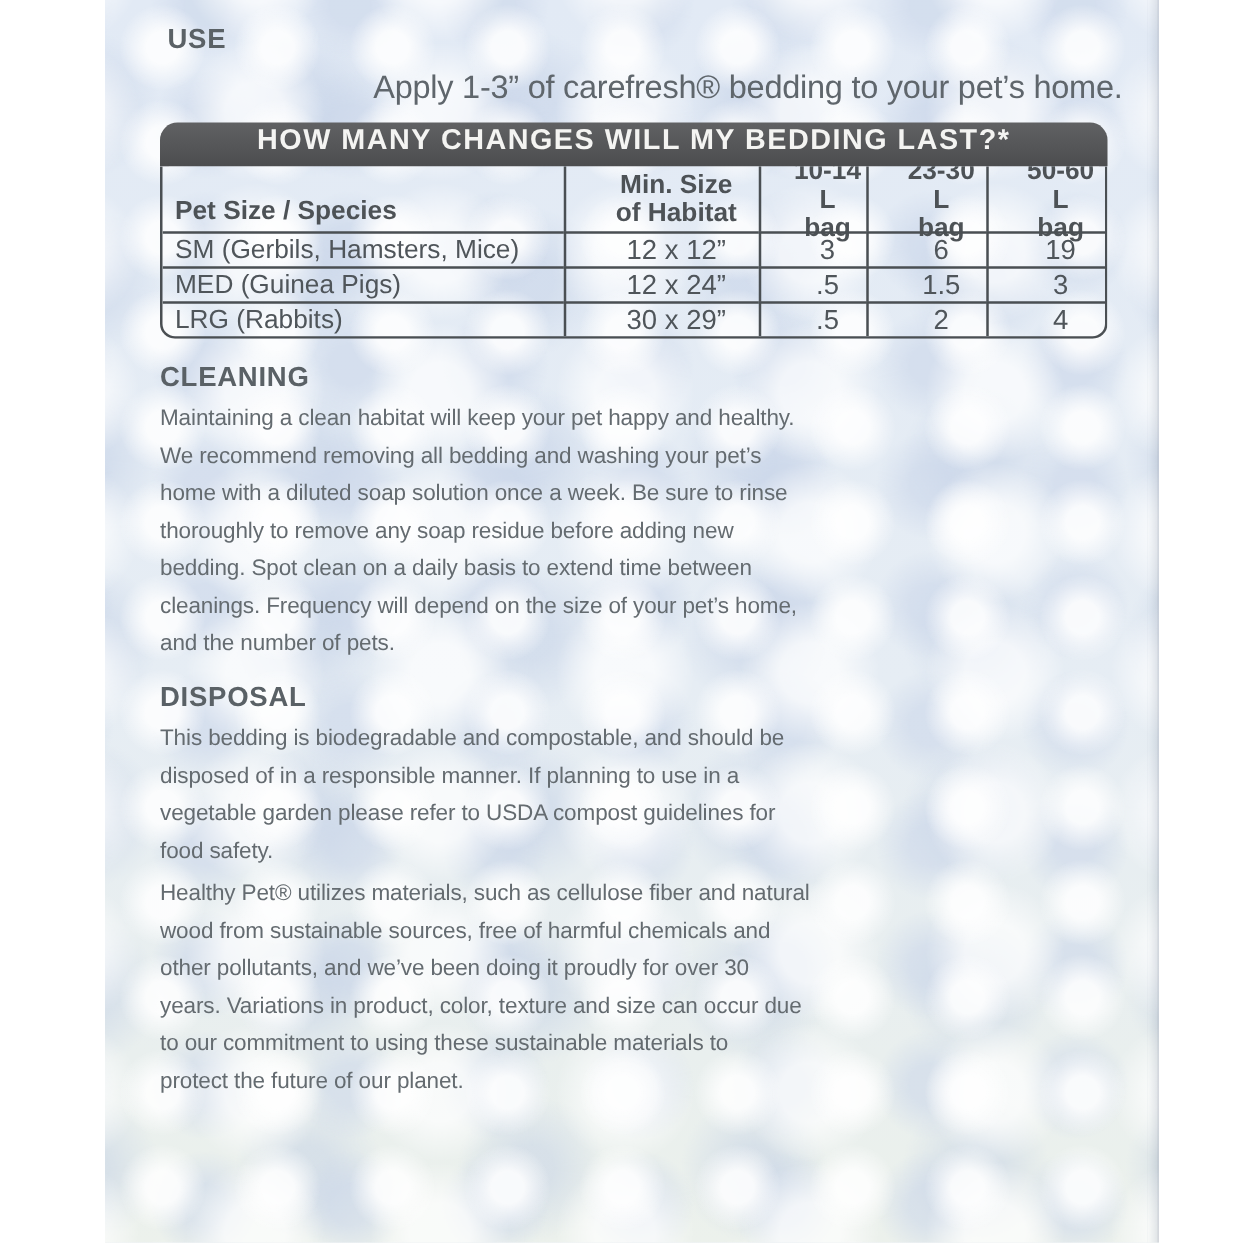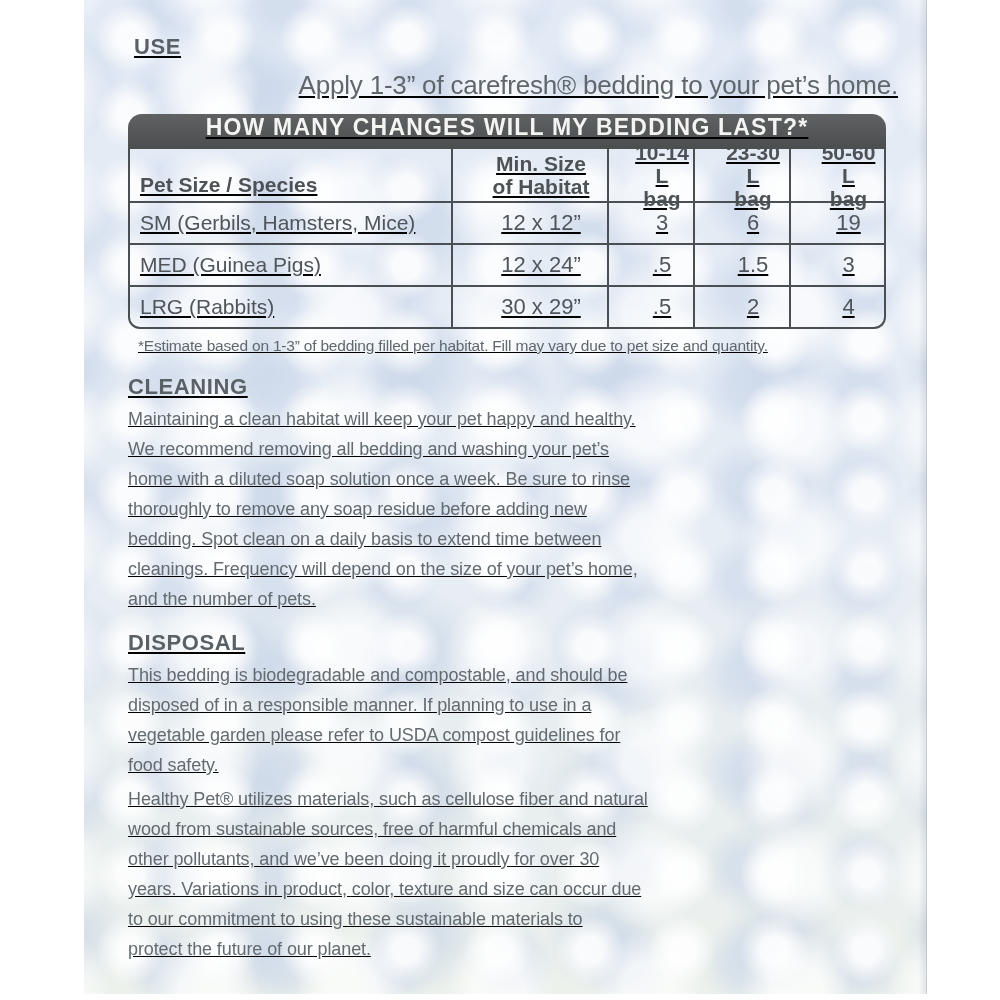--- a/index.html
+++ b/index.html
@@ -18,21 +18,21 @@
       linear-gradient(180deg,#e2eaf5 0%,#e6edf4 55%,#e9efee 85%,#ecf1ec 100%);
     background-size:92px 76px,148px 112px,116px 96px,178px 142px,100% 100%;
     background-position:0 0,46px 34px,22px 52px,74px 12px,0 0;
   }
   .bag::after{
     content:"";position:absolute;top:0;right:0;width:8px;height:100%;
     background:linear-gradient(90deg,rgba(140,152,170,0) 0%,rgba(140,152,170,0.22) 100%);
     border-right:1px solid rgba(122,132,148,0.35);
   }
 
-  .content{position:absolute;left:44px;top:16px;width:770px;text-decoration:underline;}
+  .content{position:absolute;left:44px;top:0;width:770px;}
 
   .sec-heading{
     margin:0;font-size:22px;font-weight:700;color:#5a6166;letter-spacing:0.6px;line-height:26px;
   }
   .use-heading{margin-top:18px;margin-left:6px;}
   .use-instruction{
     margin:8px 0 0 6px;font-size:26px;line-height:34px;color:#5f666c;letter-spacing:-0.2px;text-align:right;
   }
 
   
@@ -48,21 +48,21 @@
   .tbl{
     display:grid;grid-template-columns:321px 156px 86px 96px 1fr;
     width:758px;box-sizing:border-box;
     border:2px solid #4a4f53;border-top:0;border-radius:0 0 12px 12px;overflow:hidden;
   }
   .c{box-sizing:border-box;display:flex;align-items:center;justify-content:center;}
   .c.vline{border-left:2px solid #4a4f53;padding-left:22px;}
   .hc{height:52px;font-weight:700;font-size:21px;line-height:23px;color:#4d5256;
       text-align:center;white-space:pre-line;}
   .hc0{justify-content:flex-start;align-items:flex-end;padding:0 0 5px 10px;text-align:left;}
-  .dc{height:42px;border-top:2px solid #4a4f53;font-size:22px;color:#4f555a;}
+  .dc{height:28px;border-top:2px solid #4a4f53;font-size:22px;color:#4f555a;}
   .dc0{justify-content:flex-start;padding-left:10px;font-size:21px;}
 
   .footnote{
     margin:6px 0 0 10px;font-size:15.5px;letter-spacing:-0.2px;color:#61686d;
     white-space:nowrap;line-height:21px;
   }
 
   .cleaning-heading{margin-top:18px;}
   .disposal-heading{margin-top:16px;}
   .sustainability-heading{margin-top:14px;}
@@ -109,21 +109,20 @@
           <div class="c dc vline">3</div>
 
           <div class="c dc dc0">LRG (Rabbits)</div>
           <div class="c dc vline">30 x 29”</div>
           <div class="c dc vline">.5</div>
           <div class="c dc vline">2</div>
           <div class="c dc vline">4</div>
         </div>
       </div>
 
-      <p class="footnote">*Estimate based on 1-3” of bedding filled per habitat. Fill may vary due to pet size and quantity.</p>
 
       <h2 class="sec-heading cleaning-heading">CLEANING</h2>
       <p class="para">Maintaining a clean habitat will keep your pet happy and healthy.
 We recommend removing all bedding and washing your pet’s
 home with a diluted soap solution once a week. Be sure to rinse
 thoroughly to remove any soap residue before adding new
 bedding. Spot clean on a daily basis to extend time between
 cleanings. Frequency will depend on the size of your pet’s home,
 and the number of pets.</p>
 

